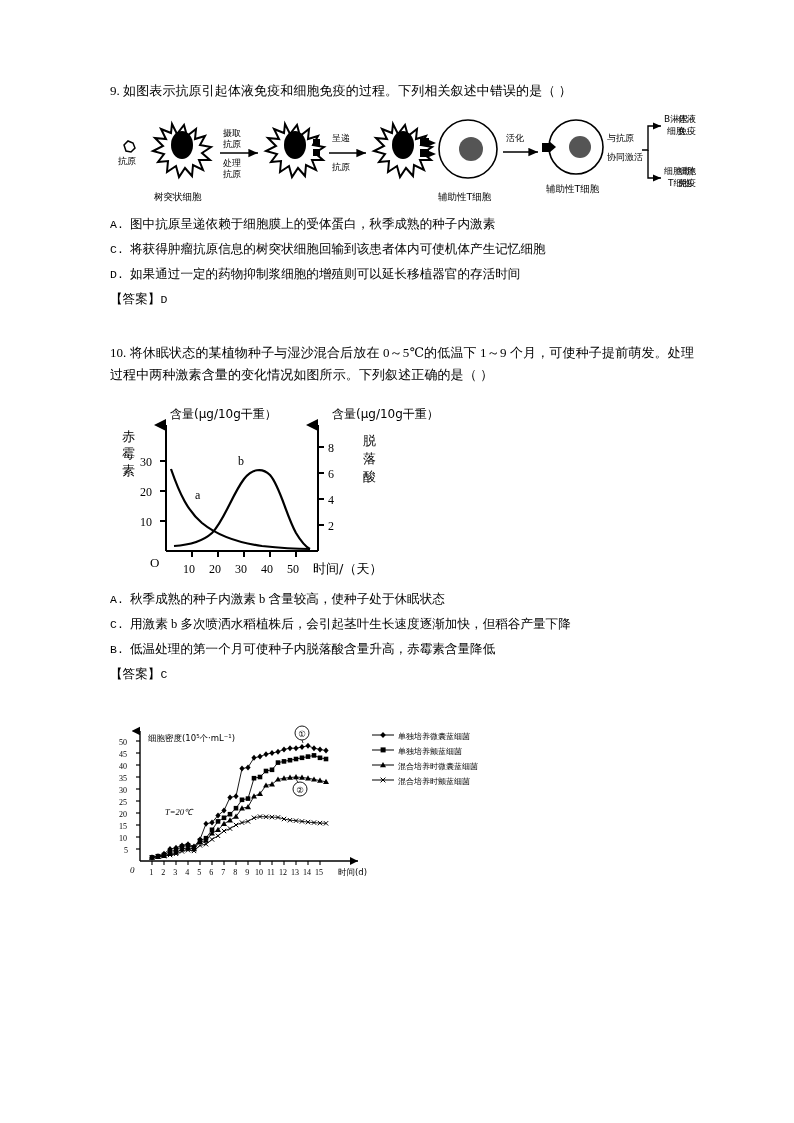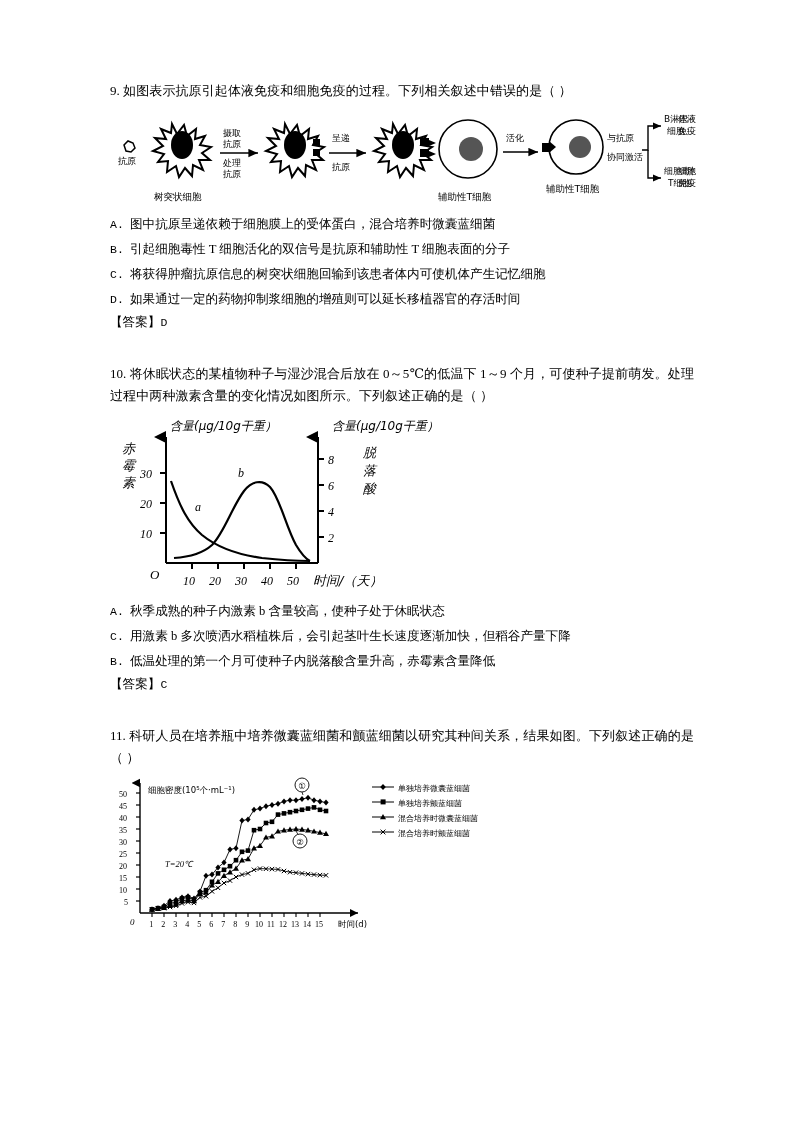--- a/index.html
+++ b/index.html
@@ -45,32 +45,32 @@
     white-space: nowrap;
   }
   .opt .lbl {
     display: inline-block;
     min-width: 20px;
     font-family: "Liberation Mono", "DejaVu Sans Mono", monospace;
     font-size: 11.5px;
   }
   .answer {
     font-size: 12.6px;
-    line-height: 20px;
+    line-height: 25px;
   }
   .answer .ans-val {
     font-family: "Liberation Mono", "DejaVu Sans Mono", monospace;
     font-size: 11.5px;
   }
   .gap-lg { height: 30px; }
 
   
   .figure { position: relative; }
   .fig9 { height: 100px; margin-top: 6px; margin-bottom: 4px; }
-  .fig10 { height: 180px; margin-top: 8px; margin-bottom: 2px; font-style: italic; }
+  .fig10 { height: 180px; margin-top: 17px; margin-bottom: 2px; }
   .fig11 { height: 172px; margin-top: 6px; margin-bottom: 2px; }
 
   svg { display: block; }
   .cjk { font-family: "DejaVu Sans", "Liberation Sans", sans-serif; }
 </style>
 </head>
 <body>
 
 <div class="page">
   <div class="content">
@@ -159,24 +159,21 @@
         <svg width="50" height="100" viewBox="0 0 50 100" style="position:absolute; left:566px; top:0;">
           <text class="cjk" x="2" y="14" font-size="9">体液</text>
           <text class="cjk" x="2" y="26" font-size="9">免疫</text>
           <text class="cjk" x="2" y="66" font-size="9">细胞</text>
           <text class="cjk" x="2" y="78" font-size="9">免疫</text>
         </svg>
       </div>
 
       <div class="options">
         <div class="opt">
-          <span class="lbl">A.</span><span>图中抗原呈递依赖于细胞膜上的受体蛋白，混合培养时微囊蓝细菌</span>
-        </div>
-        <div class="opt">
-          <span class="lbl">B.</span><span>引起细胞毒性 T 细胞活化的双信号是抗原和辅助性 T 细胞表面的分子</span>
+          <span class="lbl">A.</span><span>图中抗原呈递依赖于细胞膜上的受体蛋白，秋季成熟的种子内激素</span>
         </div>
         <div class="opt">
           <span class="lbl">C.</span><span>将获得肿瘤抗原信息的树突状细胞回输到该患者体内可使机体产生记忆细胞</span>
         </div>
         <div class="opt">
           <span class="lbl">D.</span><span>如果通过一定的药物抑制浆细胞的增殖则可以延长移植器官的存活时间</span>
         </div>
       </div>
 
       <div class="answer">
@@ -278,24 +275,20 @@
       </div>
 
       <div class="answer">
         <span>【答案】</span><span class="ans-val">C</span>
       </div>
     </div>
 
     <div class="gap-lg"></div>
 
     <div class="question">
-      <div class="q-stem">
-        <span class="qnum">11.</span>
-        <span>科研人员在培养瓶中培养微囊蓝细菌和颤蓝细菌以研究其种间关系，结果如图。下列叙述正确的是（        ）</span>
-      </div>
 
       <div class="figure fig11">
         <svg width="430" height="172" viewBox="0 0 430 172">
           <defs>
             <marker id="ar3" markerWidth="8" markerHeight="8" refX="3" refY="6" orient="auto">
               <path d="M0,6 L3,0 L6,6 z" fill="#000"></path>
             </marker>
             <marker id="ar3r" markerWidth="8" markerHeight="8" refX="6" refY="3" orient="auto">
               <path d="M0,0 L6,3 L0,6 z" fill="#000"></path>
             </marker>

